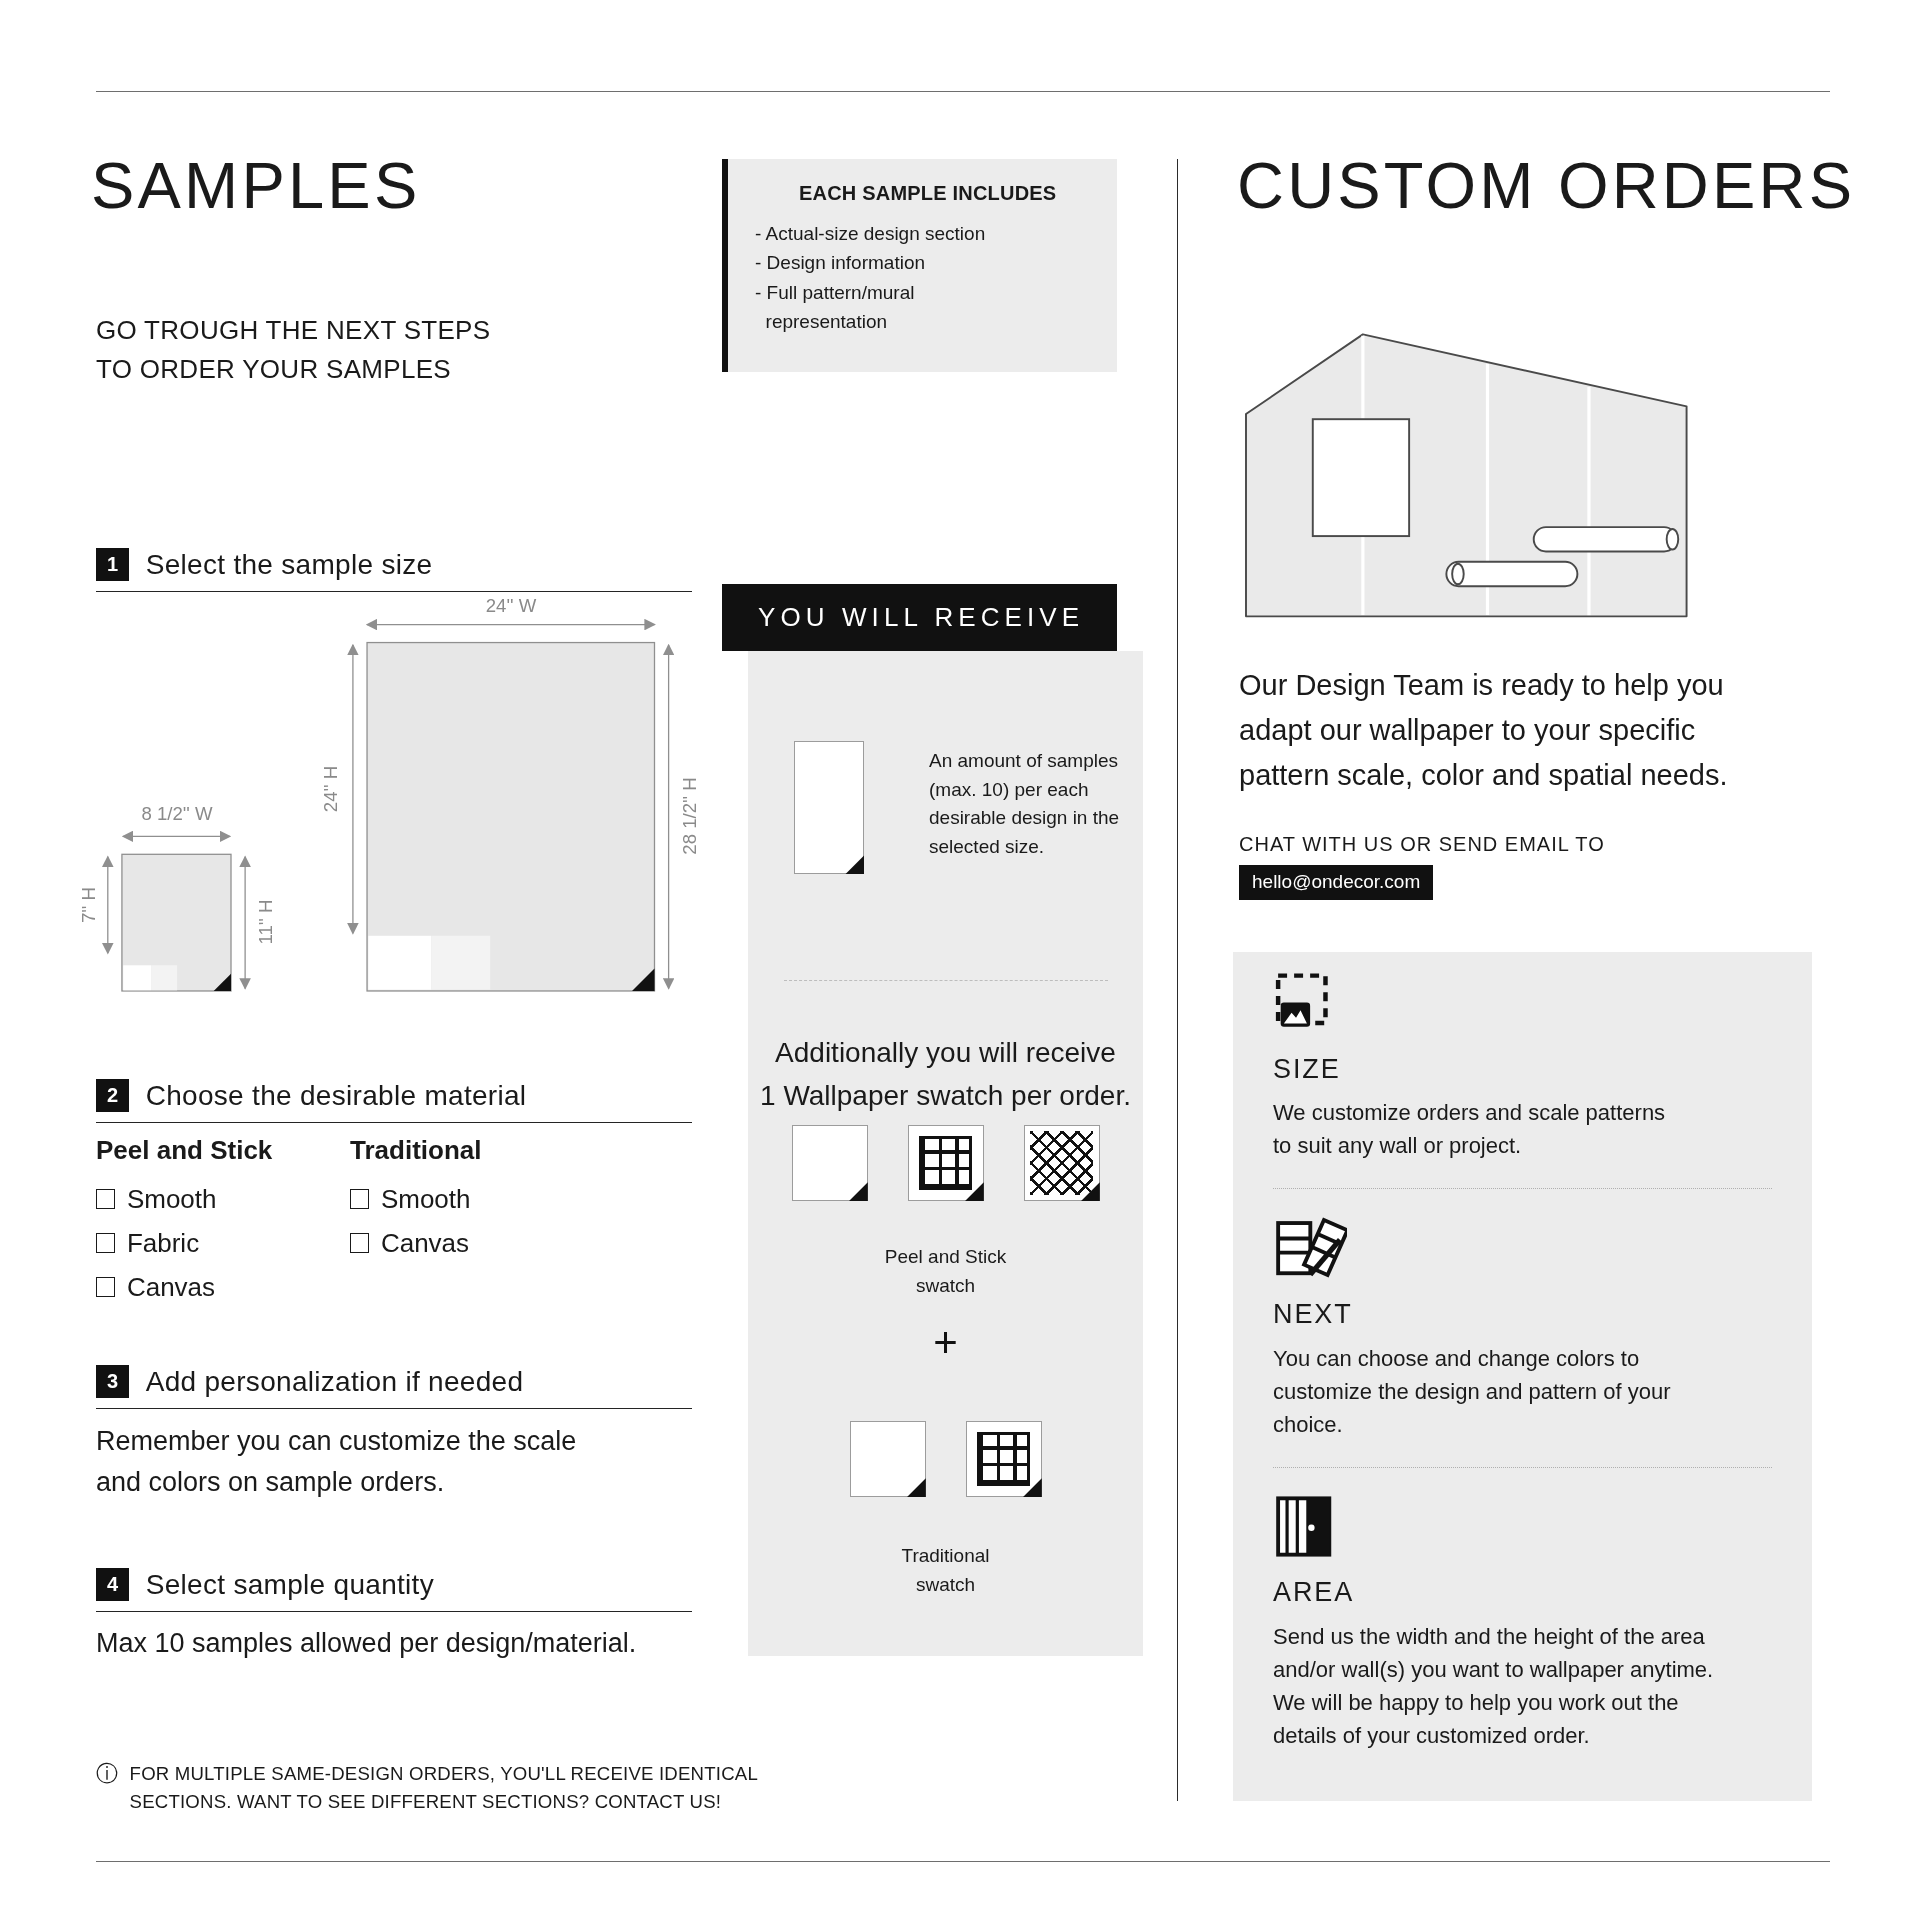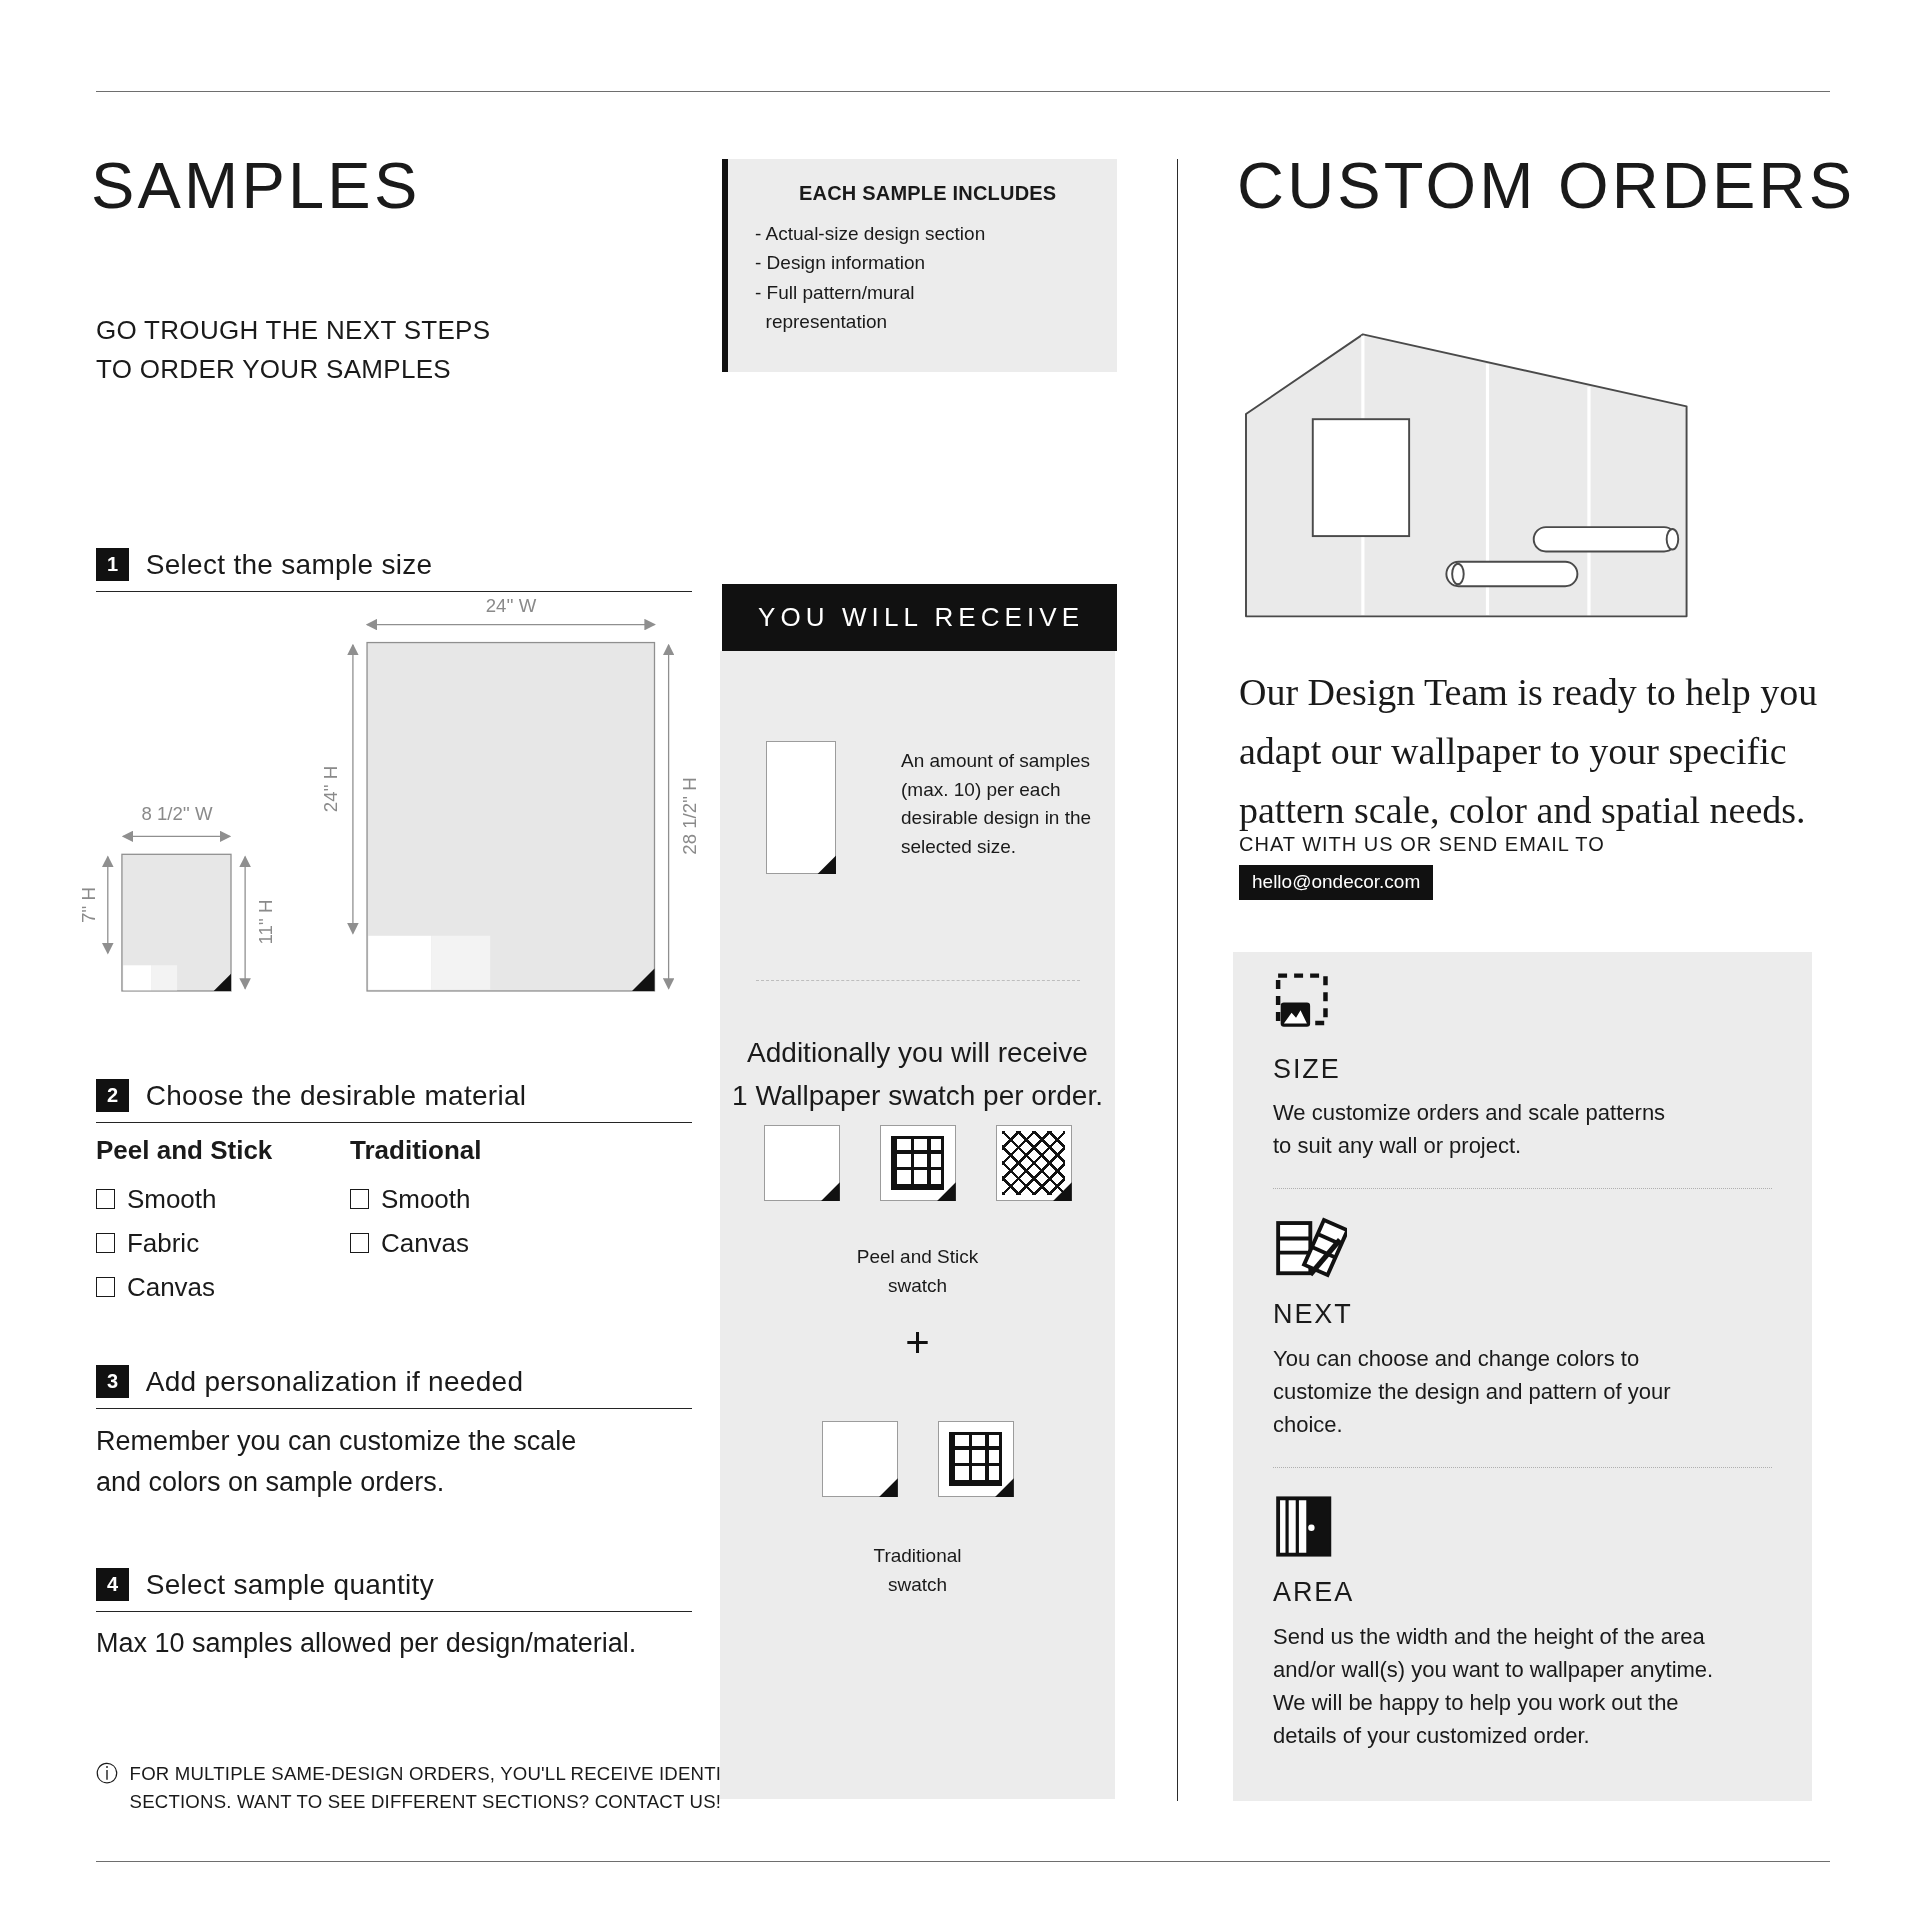--- a/index.html
+++ b/index.html
@@ -43,21 +43,21 @@
 
   .step-text{left:96px;font-size:27px;line-height:1.5;}
   .footnote-wrap{left:96px;top:1760px;display:flex;gap:11.6px;align-items:flex-start;}
   .fn-icon{font-size:22px;line-height:1.3;}
   .footnote{font-size:18.6px;line-height:1.5;letter-spacing:0.2px;}
 
   
   .receive-header{left:722px;top:584px;width:395px;height:67px;background:#111;color:#fff;
                   font-size:26px;letter-spacing:5.1px;line-height:67px;padding-left:36px;
                   box-sizing:border-box;}
-  .receive-body{left:720px;top:651px;width:395px;height:1148px;background:#ececec;}
+  .receive-body{left:748px;top:651px;width:395px;height:1005px;background:#ececec;}
   .receive-body > *{position:absolute;}
 
   .page-icon{left:46px;top:90px;width:68px;height:131px;background:#fff;
              border:1.3px solid #9c9c9c;}
   .fold{position:absolute;right:-1.3px;bottom:-1.3px;width:19px;height:19px;background:#111;
         clip-path:polygon(100% 0,100% 100%,0 100%);z-index:2;}
   .receive-text1{left:181px;top:96px;width:196px;font-size:19px;line-height:1.5;}
   .dash-div{left:36px;top:329px;width:324px;border-top:1.3px dashed #bdbdbd;}
   .receive-add{left:0;top:380px;width:100%;text-align:center;font-size:28px;line-height:1.55;}
   .sw-row{left:0;width:100%;display:flex;justify-content:center;gap:40px;}
@@ -71,21 +71,21 @@
                 repeating-linear-gradient(135deg,#111 0 2.6px,transparent 2.6px 11px);}
   .sw-label{left:0;width:100%;text-align:center;font-size:19px;line-height:1.5;}
   .label1{top:592px;} .label2{top:891px;}
   .plus{left:0;top:668px;width:100%;text-align:center;font-size:42px;font-weight:400;color:#111;}
 
   .vert-div{left:1177px;top:159px;height:1642px;border-left:1.3px solid #2b2b2b;width:0;}
 
   
   .custom-title{left:1237px;top:153px;}
   .house{left:1237px;top:324px;}
-  .custom-intro{left:1239px;top:663px;font-size:38px;line-height:1.55;font-family:Liberation Serif, serif;}
+  .custom-intro{left:1239px;top:663px;font-size:29px;line-height:1.55;}
   .chat-label{left:1239px;top:833px;font-size:20px;letter-spacing:1px;}
   .email-badge{left:1239px;top:865px;background:#111;color:#fff;font-size:19px;
                padding:6.4px 13px;display:inline-block;cursor:pointer;}
 
   .custom-panel{left:1233px;top:952px;width:579px;height:849px;background:#ececec;
                 box-sizing:border-box;padding:18px 40px;}
   .f-icon{height:65px;margin-bottom:16.7px;}
   .f-heading{font-size:27px;letter-spacing:1.9px;margin-bottom:11.6px;}
   .f-text{font-size:22px;line-height:1.5;}
   .dot-div{border-top:1.9px dotted #b0b0b0;margin:26px 0;}

